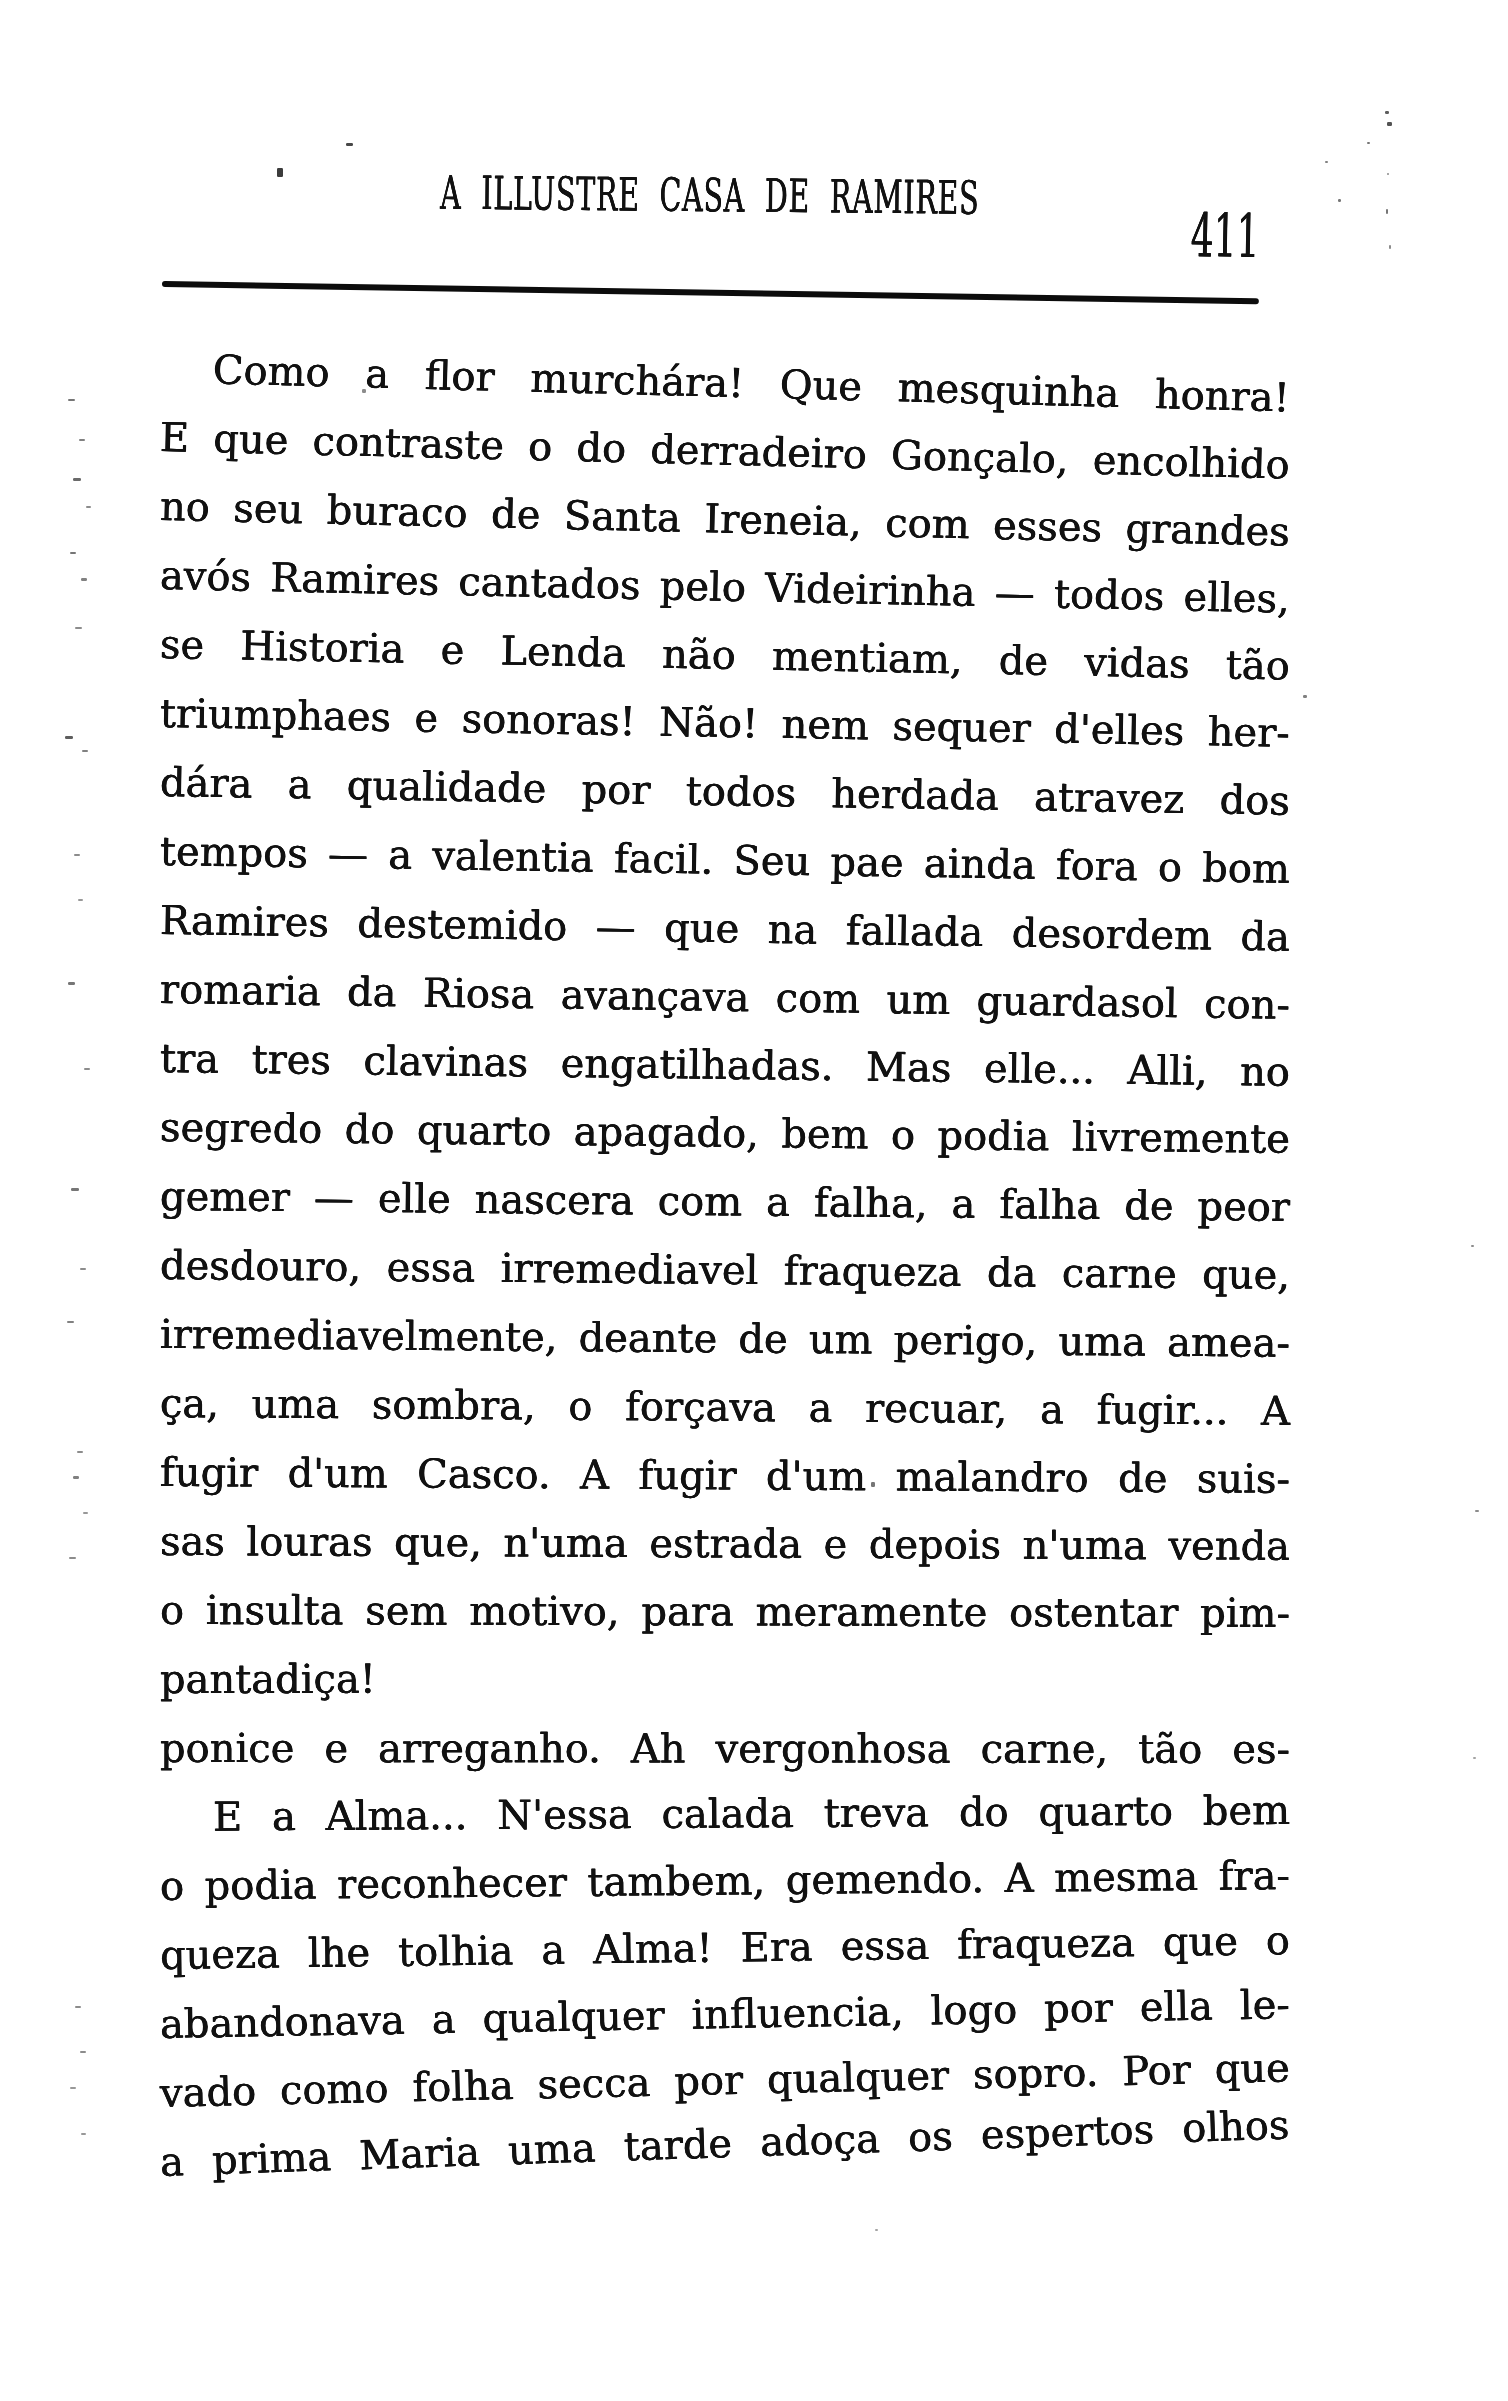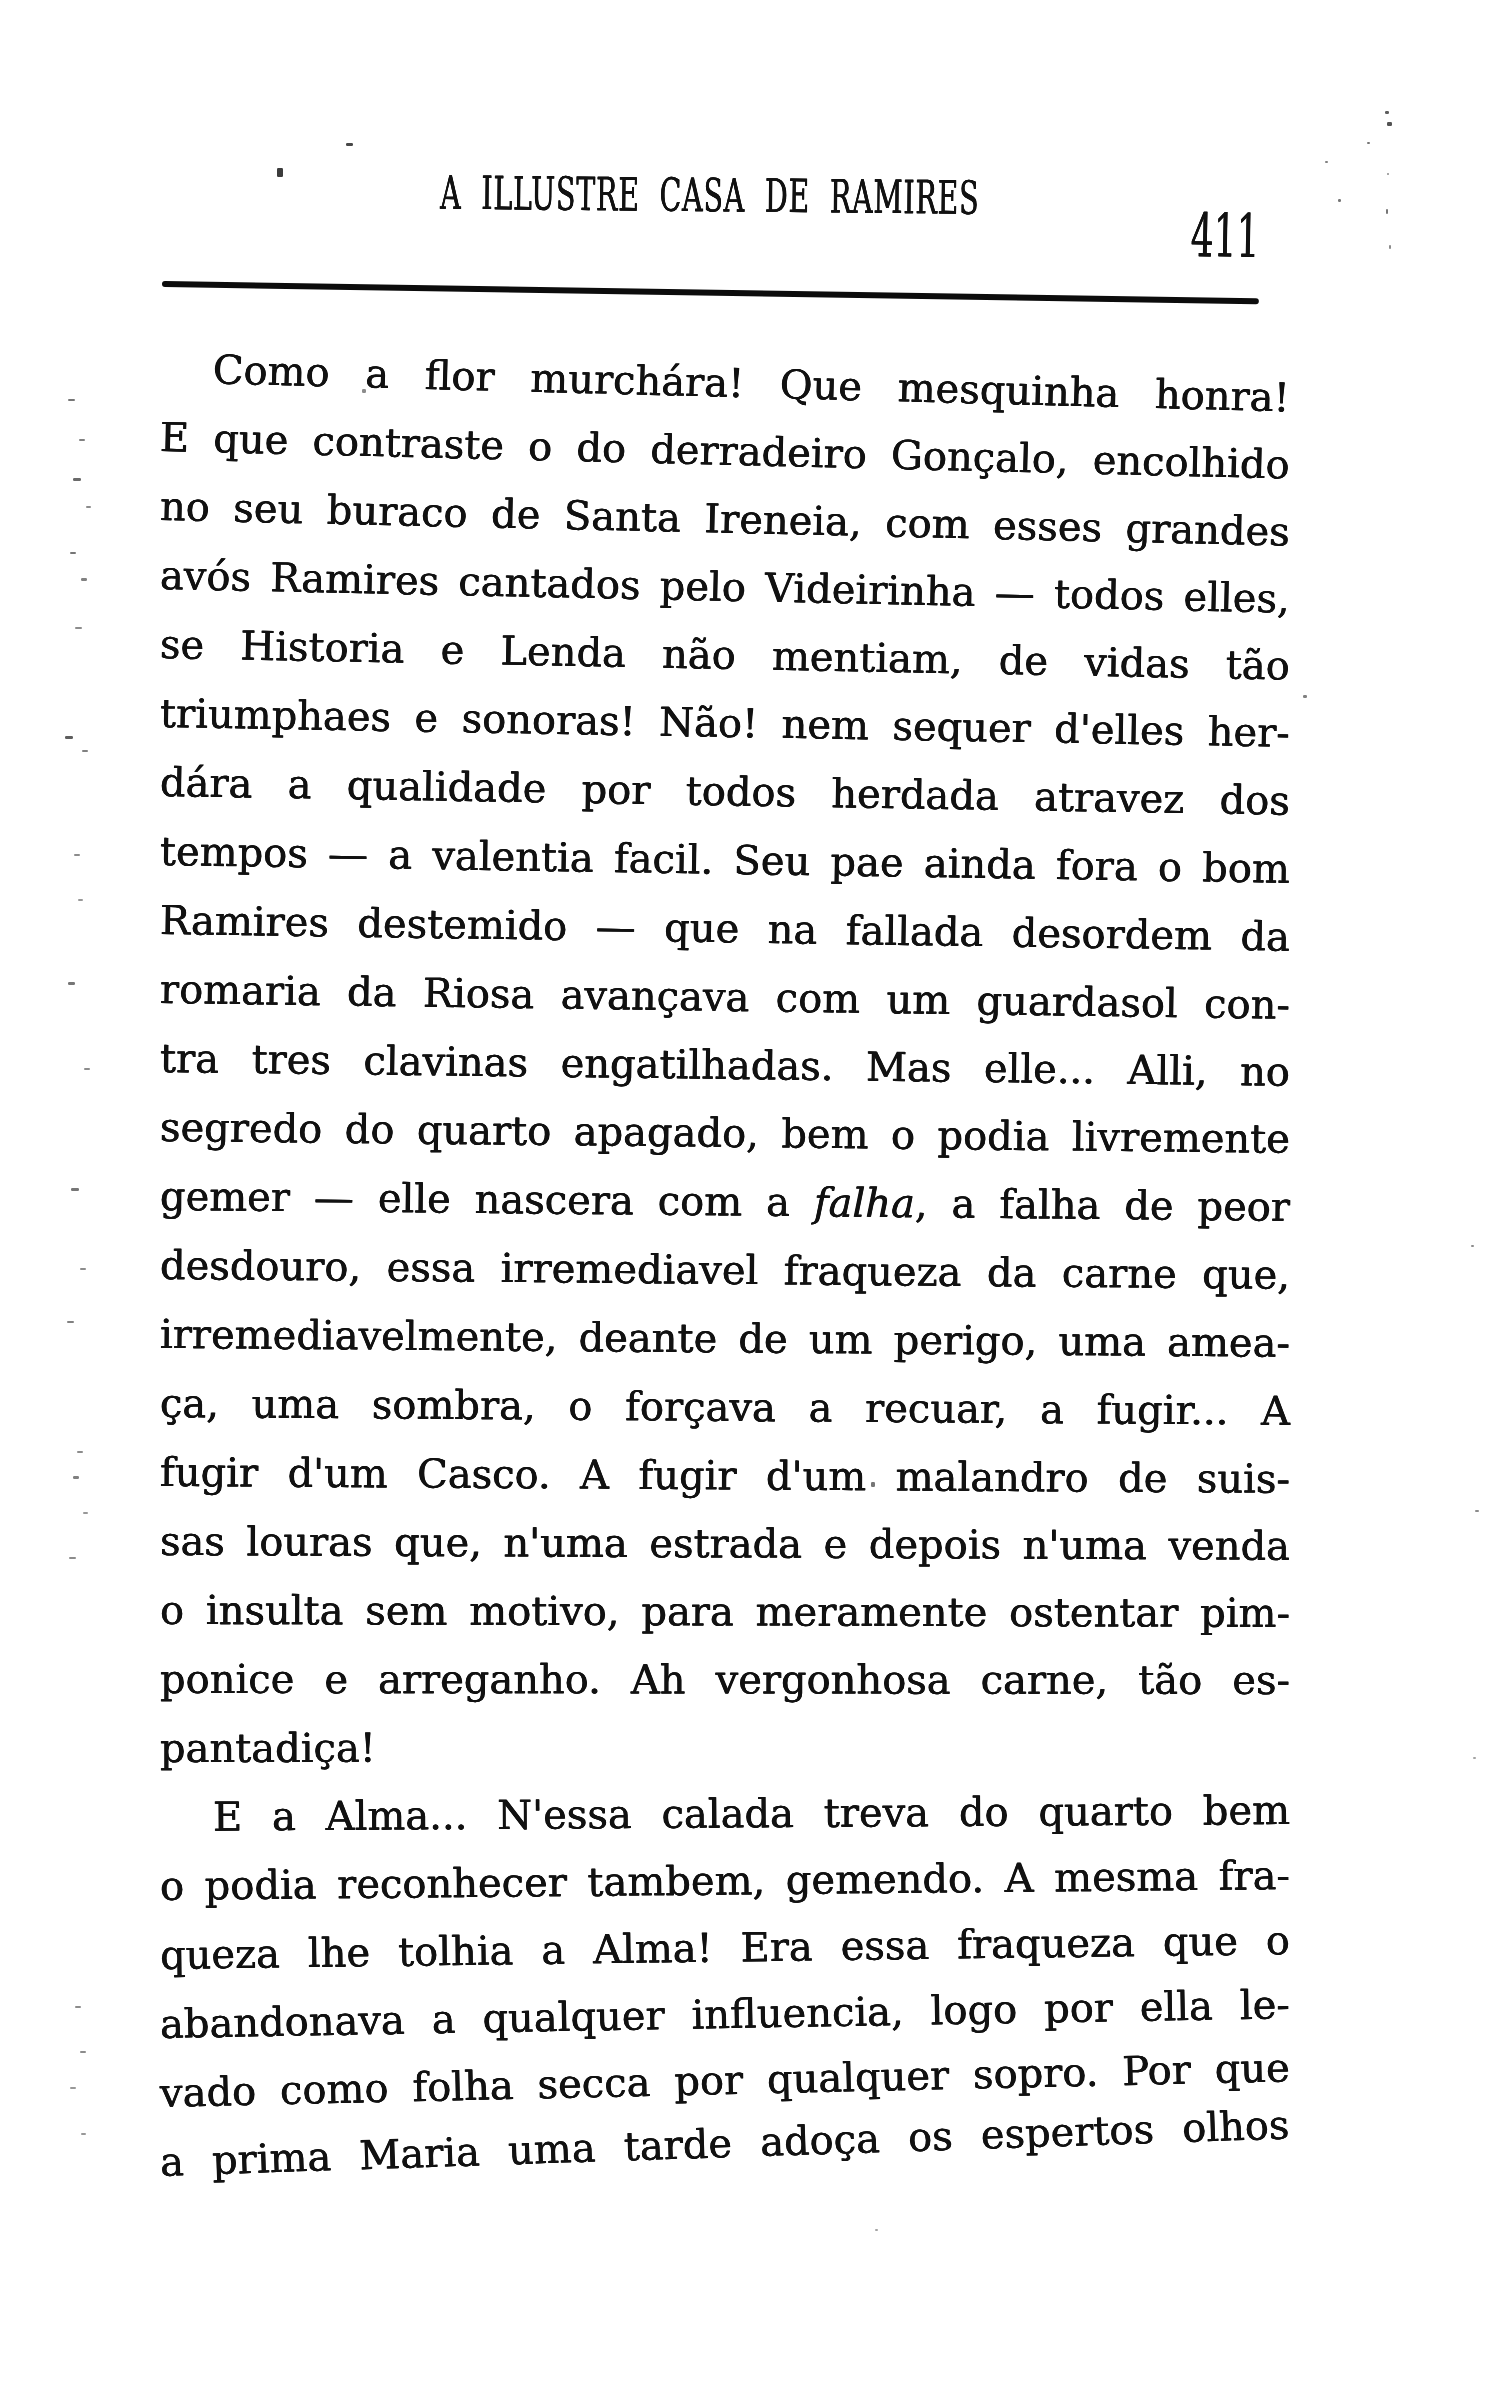--- a/index.html
+++ b/index.html
@@ -30,21 +30,21 @@
   
   .bodytext{position:absolute;left:160px;top:334px;width:1130px;font-size:40px;}
   .line{
     height:69px;line-height:69px;
     text-align:justify;text-align-last:justify;
     transform:rotate(var(--r,0deg));transform-origin:0 50%;
     text-shadow:0.3px 0 0 currentColor,-0.3px 0 0 currentColor;
   }
   .line.indent{text-indent:53px;}
   .line.short{text-align-last:left;}
-  .it{font-style:italic;}
+  .it{}
   
   .speck{position:absolute;background:#1a1a1a;border-radius:1.2px;}
 </style>
 </head>
 <body>
 
 <div class="sheet" id="sheet">
 
   <div class="header-title"><span class="squeeze">A ILLUSTRE CASA DE RAMIRES</span></div>
 
@@ -65,22 +65,22 @@
     <div class="line" style="--r:0.8deg">romaria da Riosa avançava com um guardasol con-</div>
     <div class="line" style="--r:0.7deg">tra tres clavinas engatilhadas. Mas elle... Alli, no</div>
     <div class="line" style="--r:0.6deg">segredo do quarto apagado, bem o podia livremente</div>
     <div class="line" style="--r:0.55deg"><span>gemer — elle nascera com a </span><span class="it">falha</span><span>, a falha de peor</span></div>
     <div class="line" style="--r:0.5deg">desdouro, essa irremediavel fraqueza da carne que,</div>
     <div class="line" style="--r:0.45deg">irremediavelmente, deante de um perigo, uma amea-</div>
     <div class="line" style="--r:0.4deg">ça, uma sombra, o forçava a recuar, a fugir... A</div>
     <div class="line" style="--r:0.35deg">fugir d'um Casco. A fugir d'um malandro de suis-</div>
     <div class="line" style="--r:0.25deg">sas louras que, n'uma estrada e depois n'uma venda</div>
     <div class="line" style="--r:0.15deg">o insulta sem motivo, para meramente ostentar pim-</div>
+    <div class="line short" style="--r:-0.05deg">pantadiça!</div>
     <div class="line" style="--r:0.05deg">ponice e arreganho. Ah vergonhosa carne, tão es-</div>
-    <div class="line short" style="--r:-0.05deg">pantadiça!</div>
     <div class="line indent" style="--r:-0.35deg">E a Alma... N'essa calada treva do quarto bem</div>
     <div class="line" style="--r:-0.55deg">o podia reconhecer tambem, gemendo. A mesma fra-</div>
     <div class="line" style="--r:-0.75deg">queza lhe tolhia a Alma! Era essa fraqueza que o</div>
     <div class="line" style="--r:-1.0deg">abandonava a qualquer influencia, logo por ella le-</div>
     <div class="line" style="--r:-1.3deg">vado como folha secca por qualquer sopro. Por que</div>
     <div class="line" style="--r:-1.9deg">a prima Maria uma tarde adoça os espertos olhos</div>
   </div>
 
 <div class="speck" style="left: 346px; top: 143px; width: 7px; height: 2.9px; opacity: 0.8;"></div>
     <div class="speck" style="left: 277px; top: 168px; width: 5.8px; height: 9.2px; opacity: 0.85;"></div>

